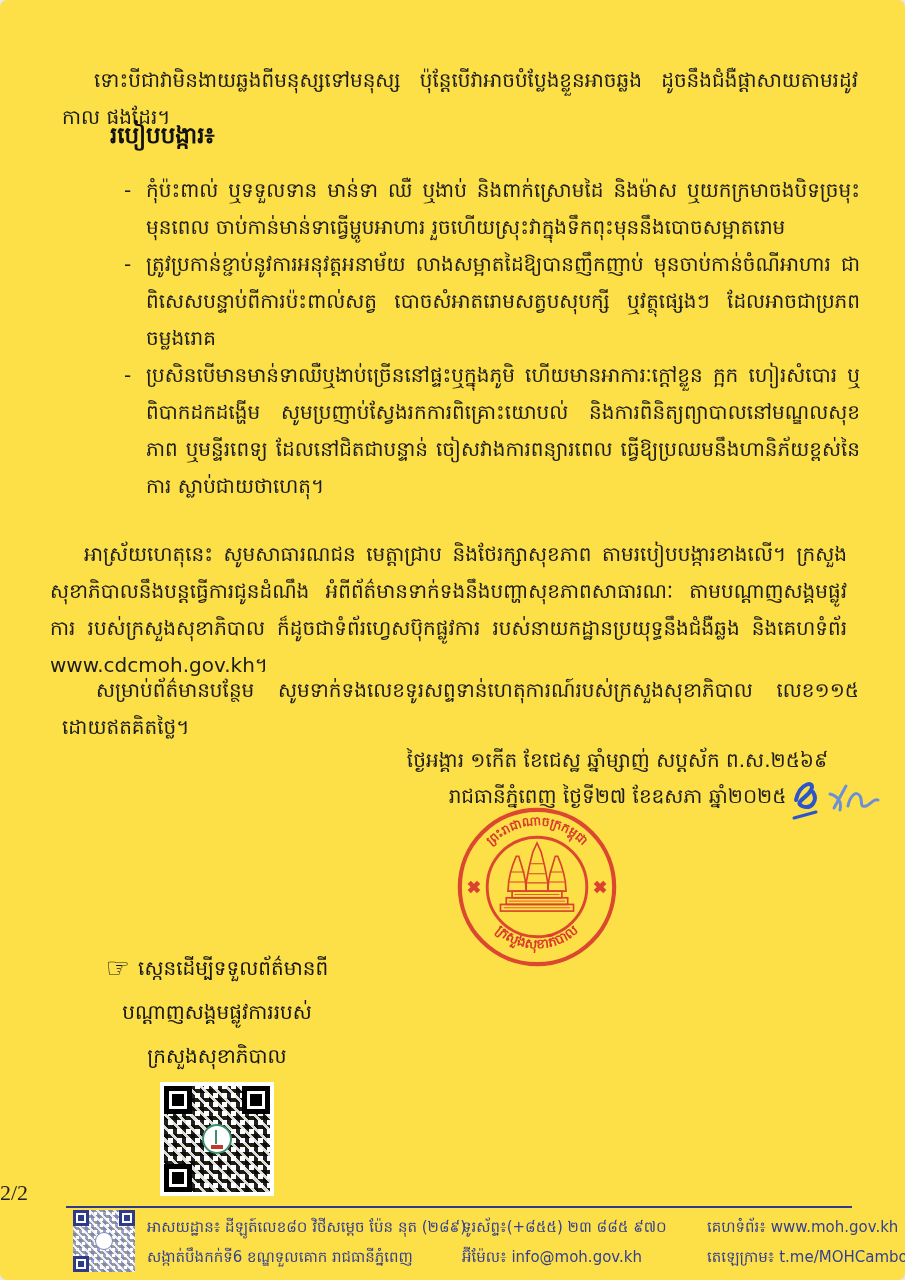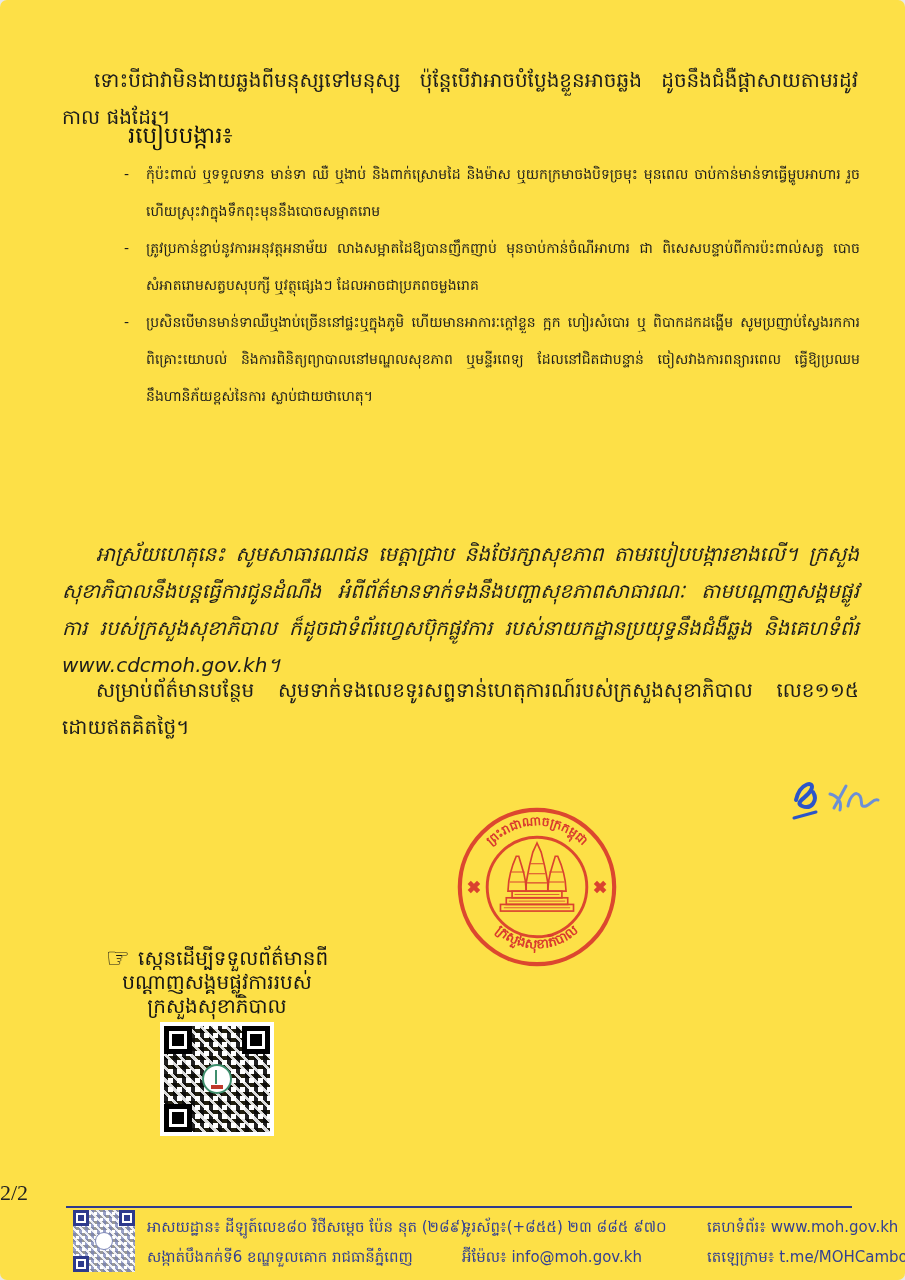--- a/index.html
+++ b/index.html
@@ -6,36 +6,36 @@
   .page{
     position:relative; width:905px; height:1280px; margin:0 auto;
     background:#fde047; overflow:hidden;
     font-family:"DejaVu Sans", sans-serif;
     color:#1c1c1c;
     border-radius:7px;
   }
   
   .para{position:absolute; font-size:20px; line-height:37px; text-align:justify;}
   .p-intro{left:62px; top:42px; width:796px; text-indent:32px;}
-  .h-prevent{position:absolute; left:128px; top:121px; font-size:23px; font-weight:normal; color:#111;}
-  .bullets{position:absolute; left:122px; top:156px; width:738px; margin:0; padding:0; list-style:none;
-           font-size:14px; line-height:37px; text-align:justify;}
+  .h-prevent{position:absolute; left:110px; top:121px; font-size:23px; font-weight:bold; color:#111;}
+  .bullets{position:absolute; left:122px; top:172px; width:738px; margin:0; padding:0; list-style:none;
+           font-size:20px; line-height:37px; text-align:justify;}
   .bullets li{position:relative; padding-left:24px; margin:0;}
   .bullets li::before{content:"-"; position:absolute; left:2px; top:0;}
-  .p-advice{left:62px; top:516px; width:797px; text-indent:34px;font-style:italic;}
+  .p-advice{left:50px; top:516px; width:797px; text-indent:34px;}
   .p-hotline{left:62px; top:652px; width:797px; text-indent:34px;}
   
   .dateline{position:absolute; left:390px; top:742px; width:455px; text-align:center;
             font-size:20px; line-height:36px;}
   .signature{position:absolute; left:786px; top:772px; width:96px; height:56px;}
   
   .stamp{position:absolute; left:441px; top:804px; width:192px; height:166px;}
   
   .qrblock{position:absolute; left:72px; top:946px; width:290px; text-align:center;
-           font-size:20px; line-height:24px; color:#151515;}
+           font-size:20px; line-height:44px; color:#151515;}
   .qrblock .line1{white-space:nowrap;}
   .hand{font-size:27px; vertical-align:-2px; margin-right:8px;}
   .qr-main{position:relative; width:106px; height:106px; margin:8px auto 0; background:
      repeating-linear-gradient(45deg, rgba(255,255,255,.85) 0 3px, transparent 3px 9px),
      repeating-linear-gradient(90deg, rgba(10,10,10,.9) 0 4px, transparent 4px 9px),
      repeating-linear-gradient(0deg, rgba(10,10,10,.9) 0 4px, #fff 4px 9px);
      outline:4px solid #fff;}
   .finder{position:absolute; width:18px; height:18px; background:#fff; border:5px solid #000;}
   .finder::after{content:""; position:absolute; inset:3px; background:#000;}
   .f-tl{top:0; left:0;} .f-tr{top:0; right:0;} .f-bl{bottom:0; left:0;}
@@ -73,20 +73,24 @@
   <ul class="bullets">
     <li>កុំប៉ះពាល់ ឬទទួលទាន មាន់ទា ឈឺ ឬងាប់ និងពាក់ស្រោមដៃ និងម៉ាស ឬយកក្រមាចងបិទច្រមុះ មុនពេល ចាប់កាន់មាន់ទាធ្វើម្ហូបអាហារ រួចហើយស្រុះវាក្នុងទឹកពុះមុននឹងបោចសម្អាតរោម</li>
     <li>ត្រូវប្រកាន់ខ្ជាប់នូវការអនុវត្តអនាម័យ លាងសម្អាតដៃឱ្យបានញឹកញាប់ មុនចាប់កាន់ចំណីអាហារ ជា ពិសេសបន្ទាប់ពីការប៉ះពាល់សត្វ បោចសំអាតរោមសត្វបសុបក្សី ឬវត្ថុផ្សេងៗ ដែលអាចជាប្រភពចម្លងរោគ</li>
     <li>ប្រសិនបើមានមាន់ទាឈឺឬងាប់ច្រើននៅផ្ទះឬក្នុងភូមិ ហើយមានអាការៈក្ដៅខ្លួន ក្អក ហៀរសំបោរ ឬ ពិបាកដកដង្ហើម សូមប្រញាប់ស្វែងរកការពិគ្រោះយោបល់ និងការពិនិត្យព្យាបាលនៅមណ្ឌលសុខភាព ឬមន្ទីរពេទ្យ ដែលនៅជិតជាបន្ទាន់ ចៀសវាងការពន្យារពេល ធ្វើឱ្យប្រឈមនឹងហានិភ័យខ្ពស់នៃការ ស្លាប់ជាយថាហេតុ។</li>
   </ul>
 
   <p class="para p-advice">អាស្រ័យហេតុនេះ សូមសាធារណជន មេត្តាជ្រាប និងថែរក្សាសុខភាព តាមរបៀបបង្ការខាងលើ។ ក្រសួង សុខាភិបាលនឹងបន្តធ្វើការជូនដំណឹង អំពីព័ត៌មានទាក់ទងនឹងបញ្ហាសុខភាពសាធារណៈ តាមបណ្ដាញសង្គមផ្លូវការ របស់ក្រសួងសុខាភិបាល ក៏ដូចជាទំព័រហ្វេសប៊ុកផ្លូវការ របស់នាយកដ្ឋានប្រយុទ្ធនឹងជំងឺឆ្លង និងគេហទំព័រ www.cdcmoh.gov.kh។</p>
 
   <p class="para p-hotline">សម្រាប់ព័ត៌មានបន្ថែម សូមទាក់ទងលេខទូរសព្ទទាន់ហេតុការណ៍របស់ក្រសួងសុខាភិបាល លេខ១១៥ ដោយឥតគិតថ្លៃ។</p>
 
+  <div class="dateline">
+    <div>ថ្ងៃអង្គារ ១កើត ខែជេស្ឋ ឆ្នាំម្សាញ់ សប្តស័ក ព.ស.២៥៦៩</div>
+    <div>រាជធានីភ្នំពេញ ថ្ងៃទី២៧ ខែឧសភា ឆ្នាំ២០២៥</div>
+  </div>
 
   <svg class="signature" viewBox="0 0 96 56">
     <g fill="none" stroke-linecap="round">
       <path d="M10 28 C14 10 30 8 25 18 C21 26 8 30 16 34 C26 38 32 28 27 20" stroke="#2b55c8" stroke-width="4"></path>
       <path d="M30 40 L8 46" stroke="#2b55c8" stroke-width="3"></path>
       <path d="M48 36 L60 14 M44 22 c8 2 12 8 10 16" stroke="#6c8fd6" stroke-width="3"></path>
       <path d="M62 34 c2 -10 8 -16 12 -10 c3 5 -1 12 6 10 c5 -2 8 -8 12 -6" stroke="#6c8fd6" stroke-width="3"></path>
     </g>
   </svg>
 

